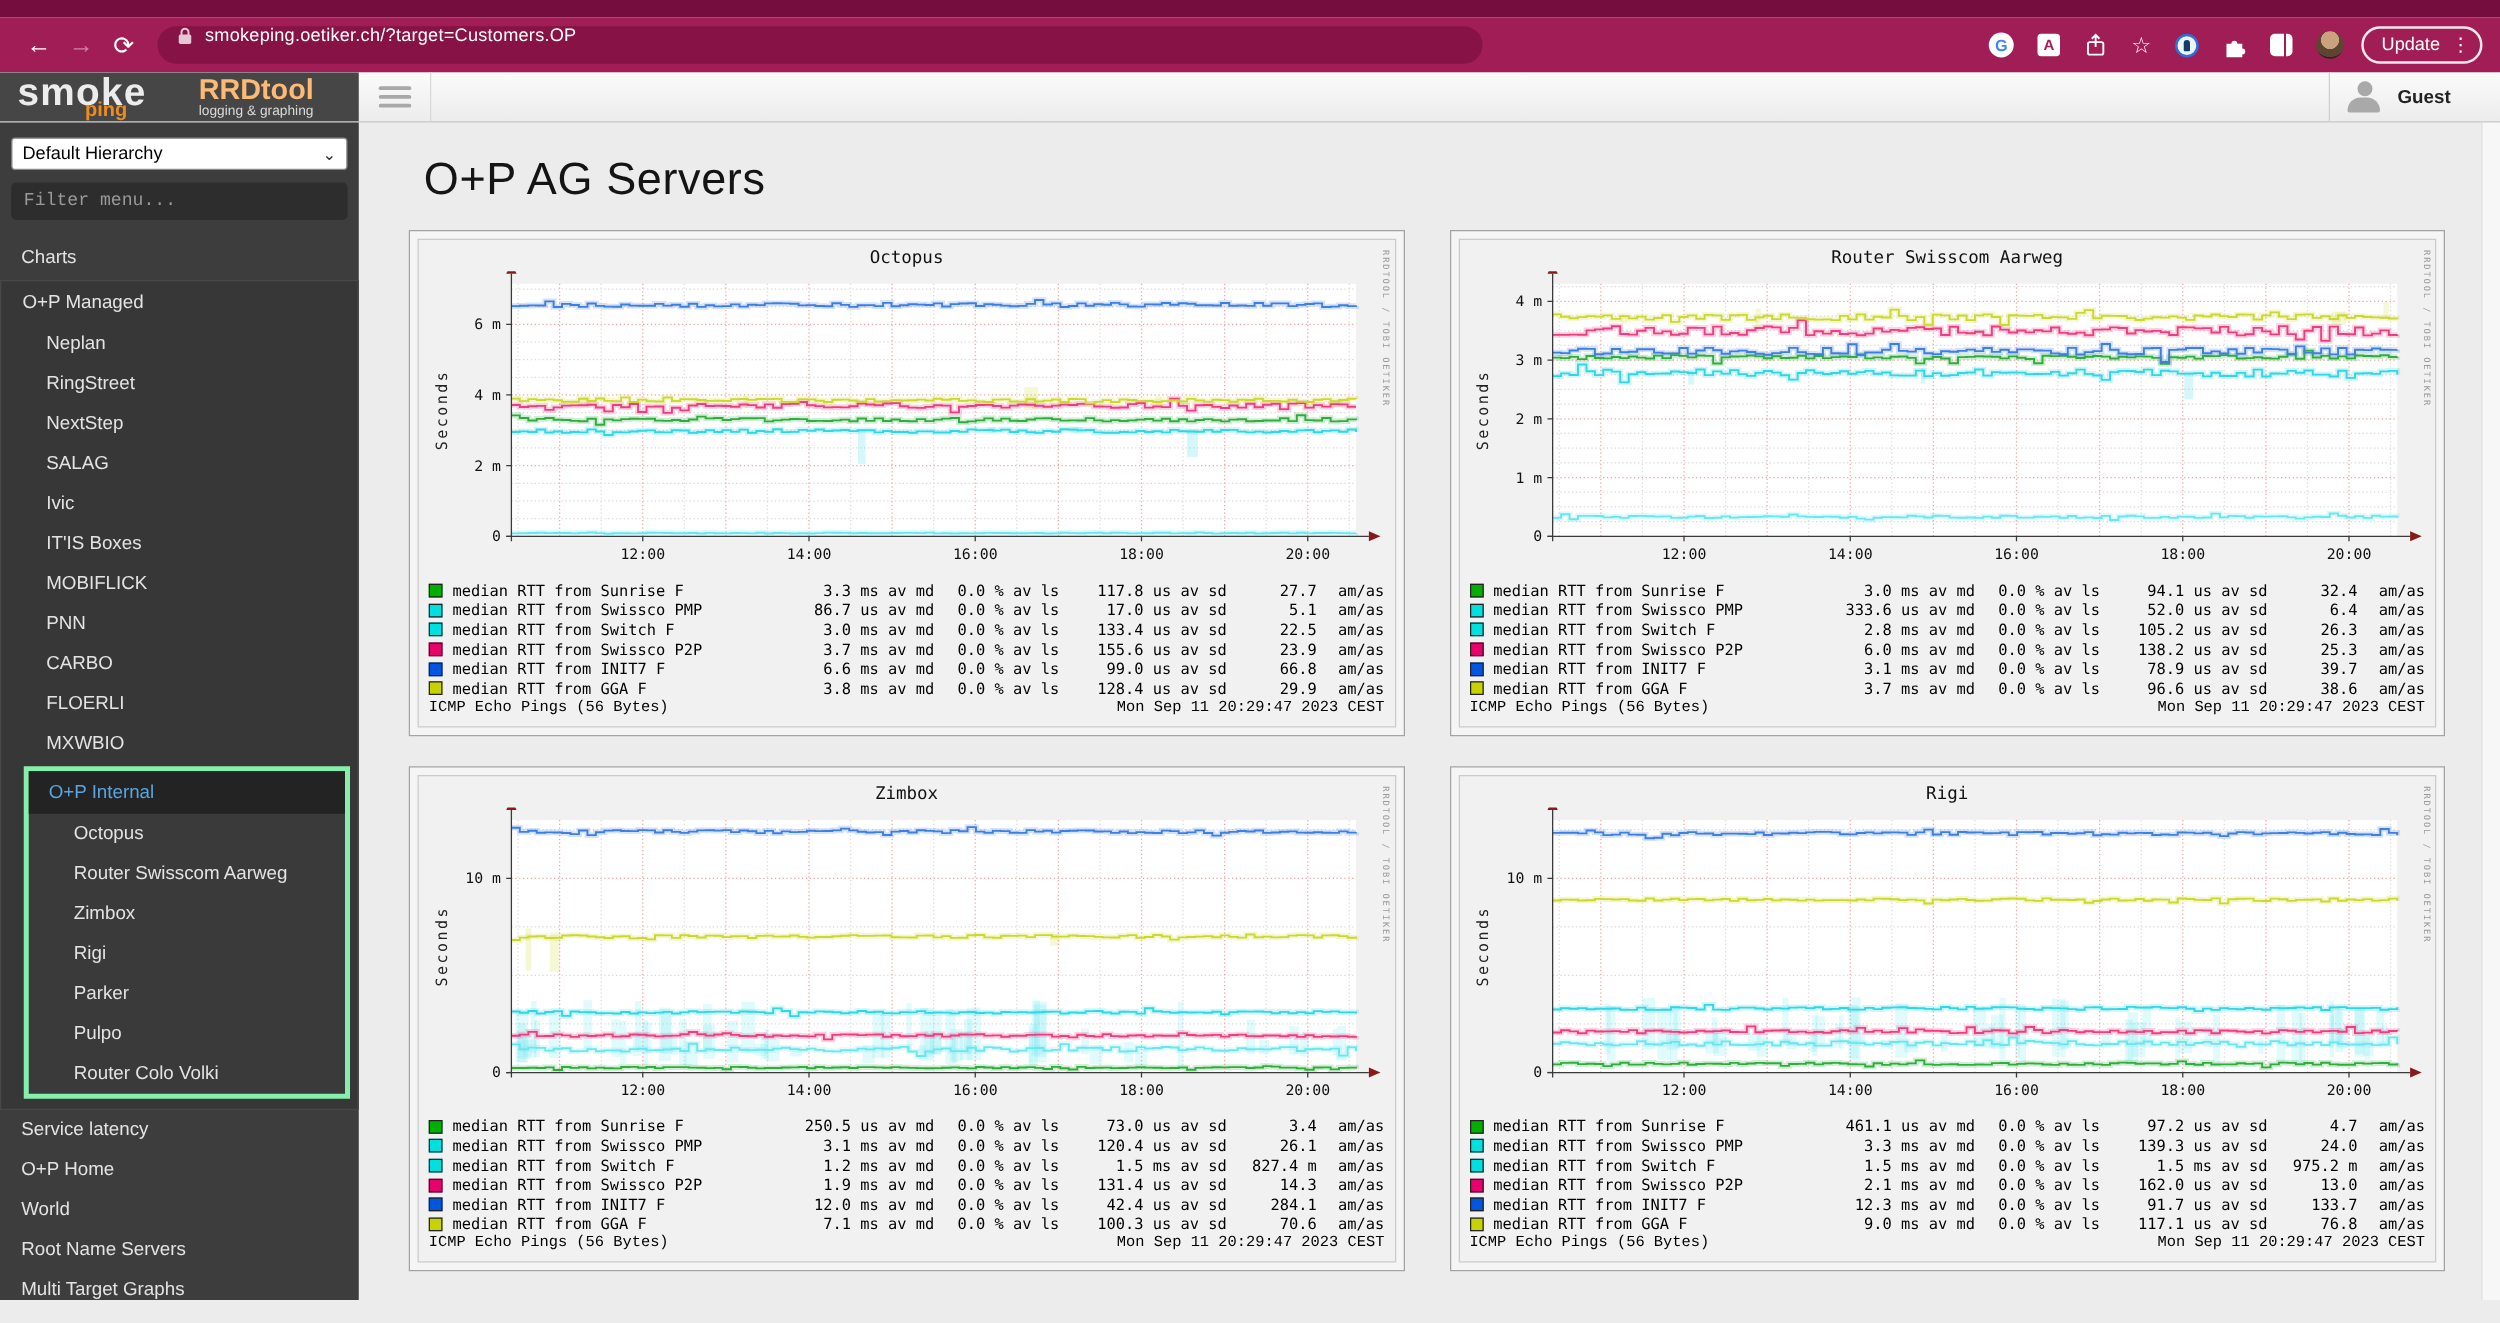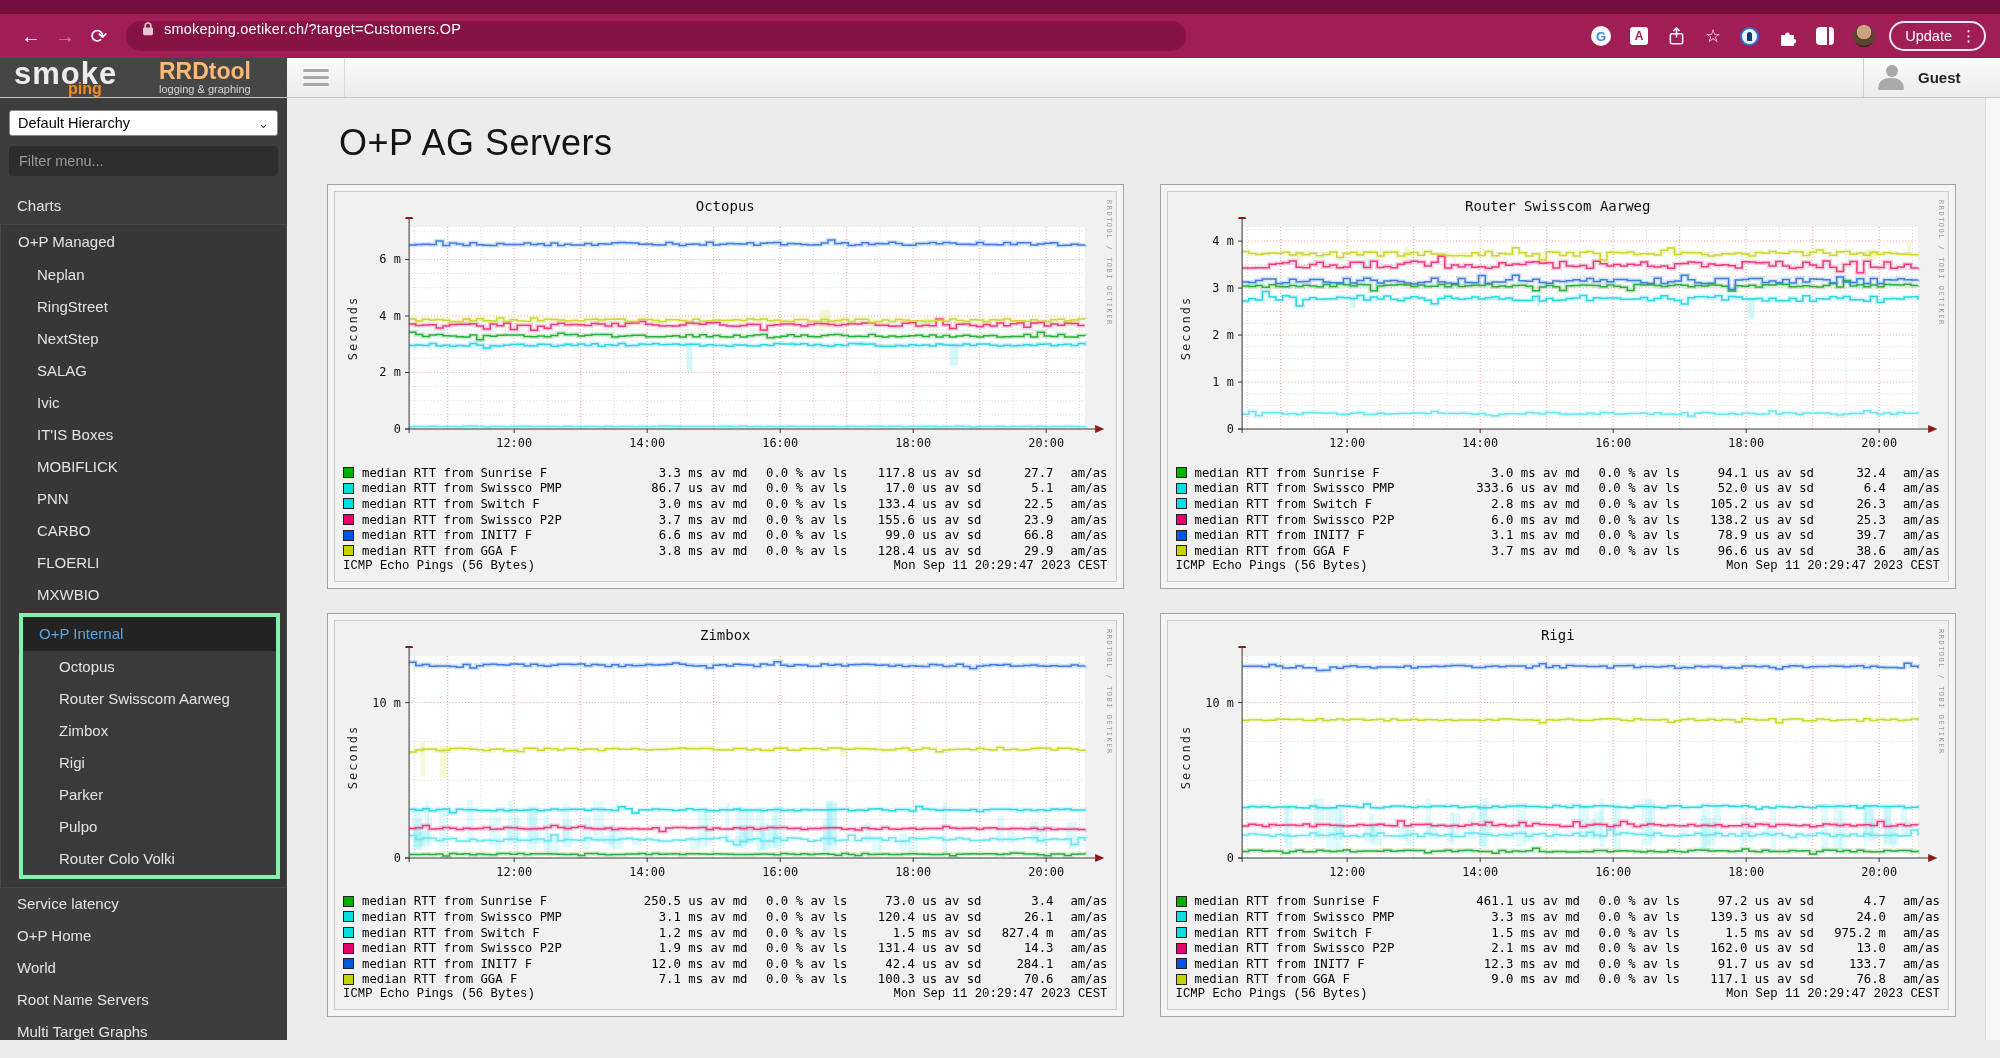--- a/index.html
+++ b/index.html
@@ -57,21 +57,21 @@
   .content { flex:1; position:relative; overflow:hidden; }
   .scrollstrip { position:absolute; right:0; top:0; bottom:0; width:15px; background:#f7f7f7; border-left:1px solid #ddd; }
 
   
   .hsel { margin:0 9px 10px; background:#fff; border:1px solid #8a8a8a; border-radius:3px; height:26px;
           display:flex; align-items:center; justify-content:space-between; padding:0 8px; color:#000;
           font-size:14.5px; cursor:pointer; }
   .hsel .chev { font-size:13px; color:#333; }
   .filterbox { margin:0 9px 14px; }
   .filterbox input { width:100%; height:30px; background:#2d2d2d; border:none; border-radius:4px;
-          color:#ddd; padding:0 10px; font-size:14.5px; font-family:Liberation Sans, sans-serif; outline:none; }
+          color:#ddd; padding:0 10px; font-size:14.5px; font-family:Liberation Mono, monospace; outline:none; }
   .filterbox input::placeholder { color:#999; }
   .sbitem { height:32px; line-height:32px; padding-left:17px; font-size:15px; cursor:pointer; white-space:nowrap; }
   .sbgroup { background:#373737; border:1px solid #484848; margin-top:2px; }
   .sbgroup > .ghead { height:34px; line-height:34px; padding-left:17px; font-size:15px; cursor:pointer; }
   .sbgroup .sbitem { padding-left:36px; }
   .sbsub { margin:2px 6px 8px 18px; background:#3a3a3a; border:4px solid #86efac; }
   .sbsub > .shead { height:34px; line-height:34px; padding-left:16px; background:#232323; color:#5aa5e0;
                     font-size:15px; cursor:pointer; }
   .sbsub .sbitem { padding-left:36px; }
 

